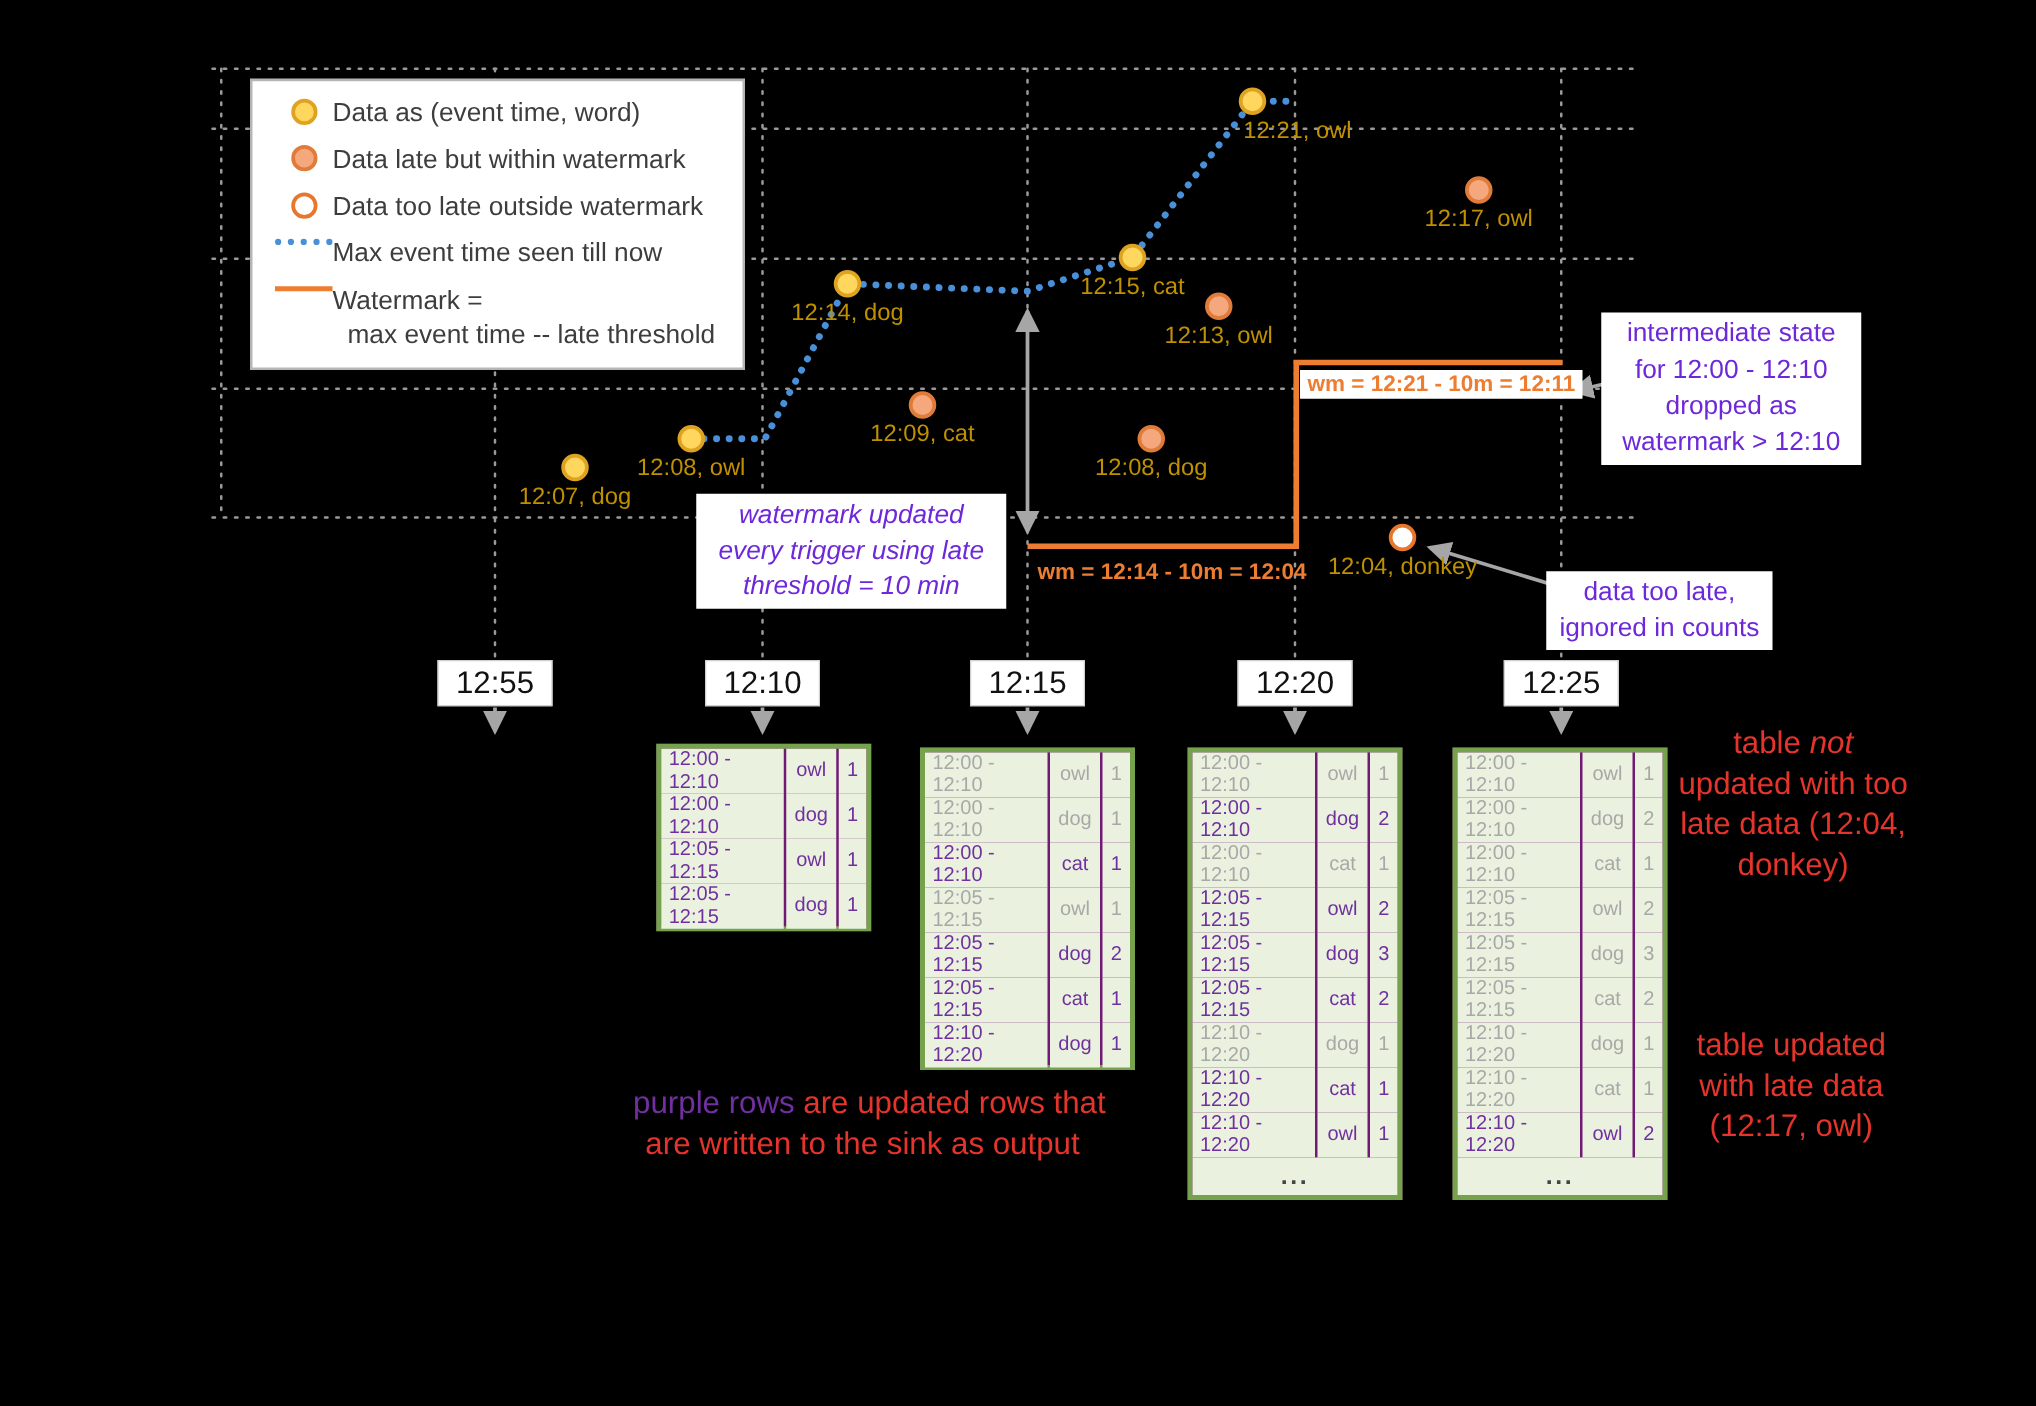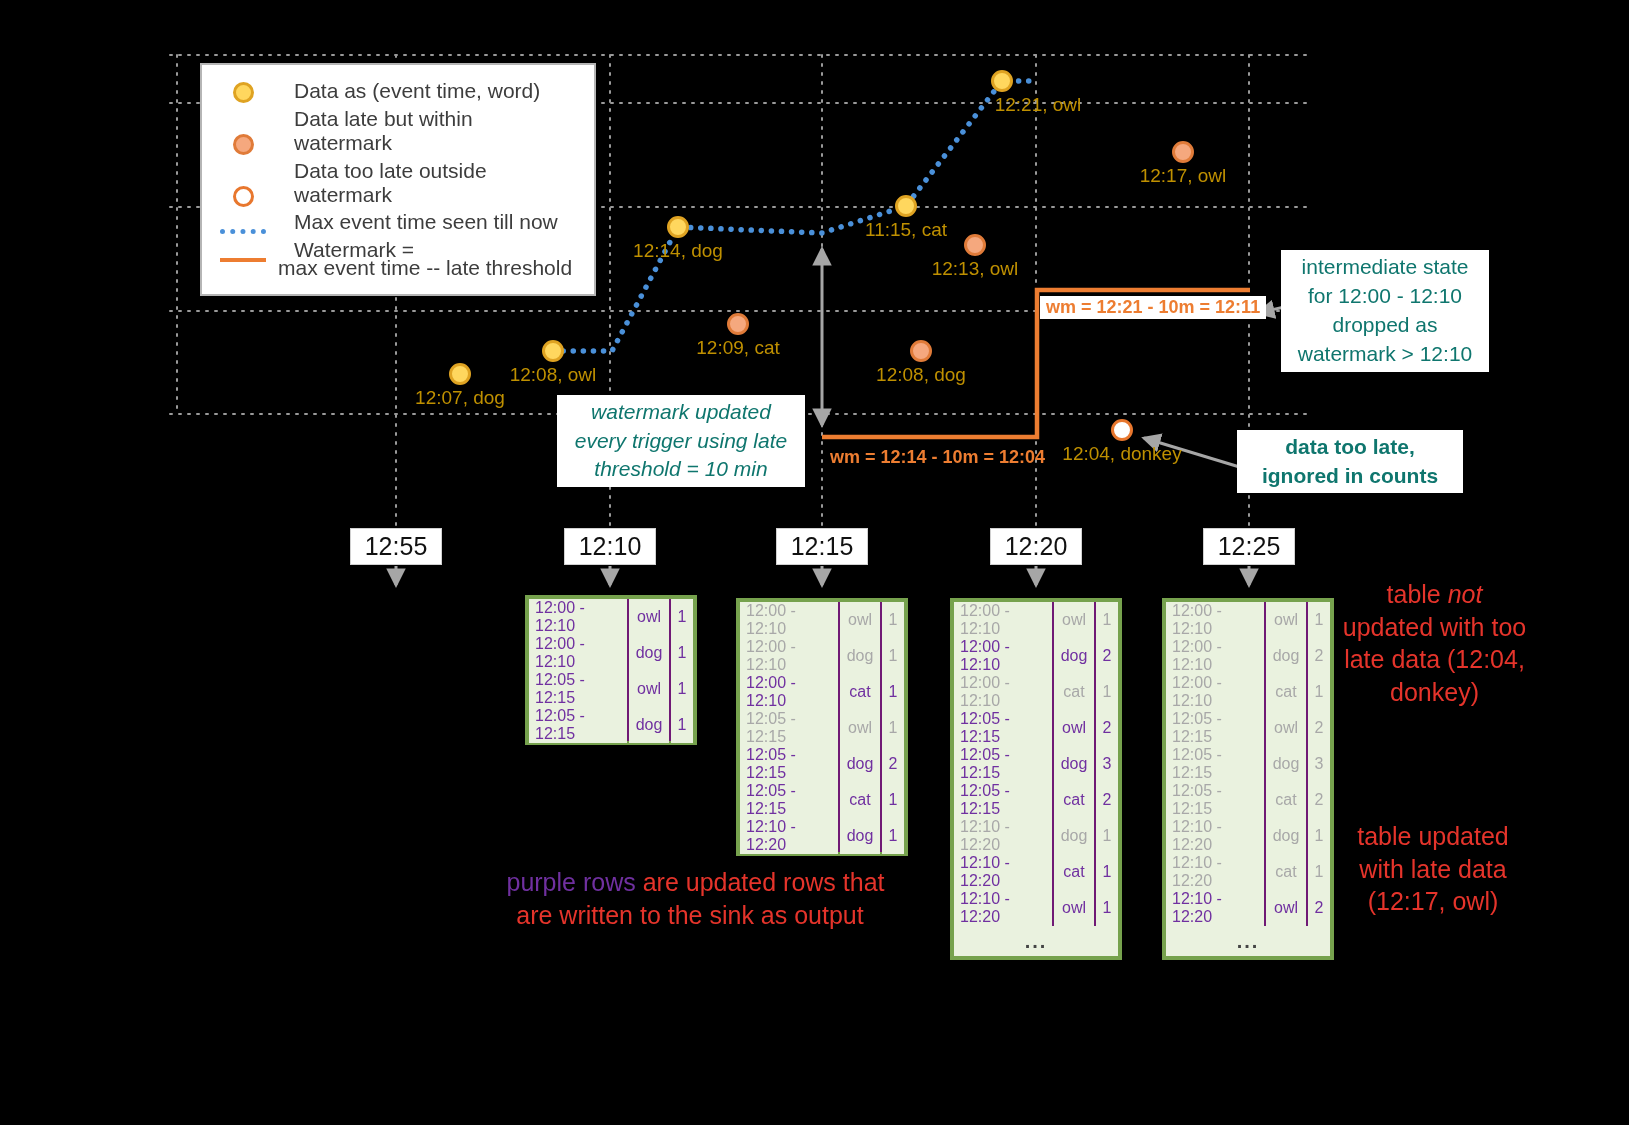--- a/index.html
+++ b/index.html
@@ -15,37 +15,37 @@
   .pt { position:absolute; width:22px; height:22px; border-radius:50%; }
   .pt.on-time  { background:#ffd75e; border:3px solid #dfa322; }
   .pt.late     { background:#f5a87e; border:3px solid #e07b39; }
   .pt.too-late { background:#ffffff; border:3px solid #e8772e; }
   .pt-label { position:absolute; transform:translateX(-50%); color:#bf9000; font-size:19px; white-space:nowrap; }
 
   
   .legend { position:absolute; left:200px; top:63px; width:396px; height:233px;
     background:#fff; border:2px solid #b5b5b5; padding:14px 18px;
     display:flex; flex-direction:column; justify-content:space-between; }
-  .legend-row { display:flex; align-items:flex-end; gap:28px; color:#3d3d3d; font-size:21px; }
+  .legend-row { display:flex; align-items:flex-start; gap:0; color:#3d3d3d; font-size:21px; }
   .licon { width:46px; flex:0 0 46px; display:flex; justify-content:center; align-items:center; }
   .ldot { width:21px; height:21px; border-radius:50%; }
   .ldot.yellow { background:#ffd75e; border:3px solid #dfa322; }
   .ldot.salmon { background:#f5a87e; border:3px solid #e07b39; }
   .ldot.hollow { background:#fff;    border:3px solid #e8772e; }
   .lline-dotted { width:46px; border-top:5px dotted #4a90d9; }
   .lline-solid  { width:46px; border-top:4px solid #ed7d31; }
   .legend-sub { padding-left:58px; margin-top:-10px; }
 
   
   .timebox { position:absolute; top:528px; width:92px; height:37px; background:#fff;
     border:1px solid #d0d0d0; color:#111; font-size:25px;
     display:flex; align-items:center; justify-content:center; }
 
   
-  .callout { position:absolute; background:#fff; color:#0f766e; font-size:21px; line-height:1.38;
+  .callout { position:absolute; background:#fff; color:#6d28d9; font-size:21px; line-height:1.38;
     text-align:center; display:flex; align-items:center; justify-content:center; padding:6px 10px; }
 
   
   .wm-label { position:absolute; color:#ed7d31; font-size:18px; font-weight:bold; white-space:nowrap; }
   .wm-label.boxed { background:#fff; padding:1px 6px; }
 
   
   .rtable { position:absolute; width:172px; background:#701a75; border:4px solid #76a24d;
     display:flex; flex-direction:column; gap:2px; }
   .trow { display:grid; grid-template-columns:1fr 40px 22px; gap:2px; height:34px; }
@@ -101,21 +101,21 @@
   </svg>
 
   <div id="points-layer">
       <div class="pt on-time" style="left: 449px; top: 363px;"></div>
       <div class="pt-label" style="left: 460px; top: 387px;">12:07, dog</div>
       <div class="pt on-time" style="left: 542px; top: 340px;"></div>
       <div class="pt-label" style="left: 553px; top: 364px;">12:08, owl</div>
       <div class="pt on-time" style="left: 667px; top: 216px;"></div>
       <div class="pt-label" style="left: 678px; top: 240px;">12:14, dog</div>
       <div class="pt on-time" style="left: 895px; top: 195px;"></div>
-      <div class="pt-label" style="left: 906px; top: 219px;">11:15, cat</div>
+      <div class="pt-label" style="left: 906px; top: 219px;">12:15, cat</div>
       <div class="pt on-time" style="left: 991px; top: 70px;"></div>
       <div class="pt-label" style="left: 1038px; top: 94px;">12:21, owl</div>
       <div class="pt late" style="left: 727px; top: 313px;"></div>
       <div class="pt-label" style="left: 738px; top: 337px;">12:09, cat</div>
       <div class="pt late" style="left: 964px; top: 234px;"></div>
       <div class="pt-label" style="left: 975px; top: 258px;">12:13, owl</div>
       <div class="pt late" style="left: 910px; top: 340px;"></div>
       <div class="pt-label" style="left: 921px; top: 364px;">12:08, dog</div>
       <div class="pt late" style="left: 1172px; top: 141px;"></div>
       <div class="pt-label" style="left: 1183px; top: 165px;">12:17, owl</div>
@@ -161,21 +161,21 @@
       <span>max event time -- late threshold</span>
     </div>
   </div>
 
   <div class="callout" style="left:557px; top:395px; width:248px; height:92px;font-style:italic;">
     <span>watermark updated every trigger using late threshold = 10 min</span>
   </div>
   <div class="callout" style="left:1281px; top:250px; width:208px; height:122px;">
     <span>intermediate state for 12:00 - 12:10 dropped as watermark &gt; 12:10</span>
   </div>
-  <div class="callout" style="left:1237px; top:430px; width:226px; height:63px;font-weight:bold;">
+  <div class="callout" style="left:1237px; top:457px; width:181px; height:63px;">
     <span>data too late, ignored in counts</span>
   </div>
 
   <div class="timebox" style="left:350px">12:55</div>
   <div class="timebox" style="left:564px">12:10</div>
   <div class="timebox" style="left:776px">12:15</div>
   <div class="timebox" style="left:990px">12:20</div>
   <div class="timebox" style="left:1203px">12:25</div>
 
   <div class="rtable" style="left:525px;  top:595px;">

